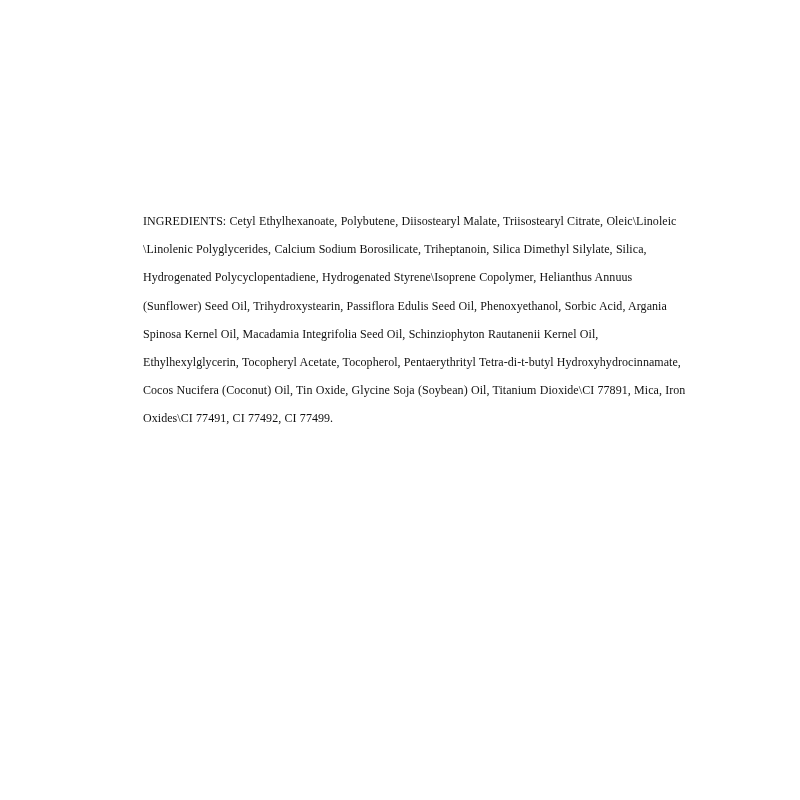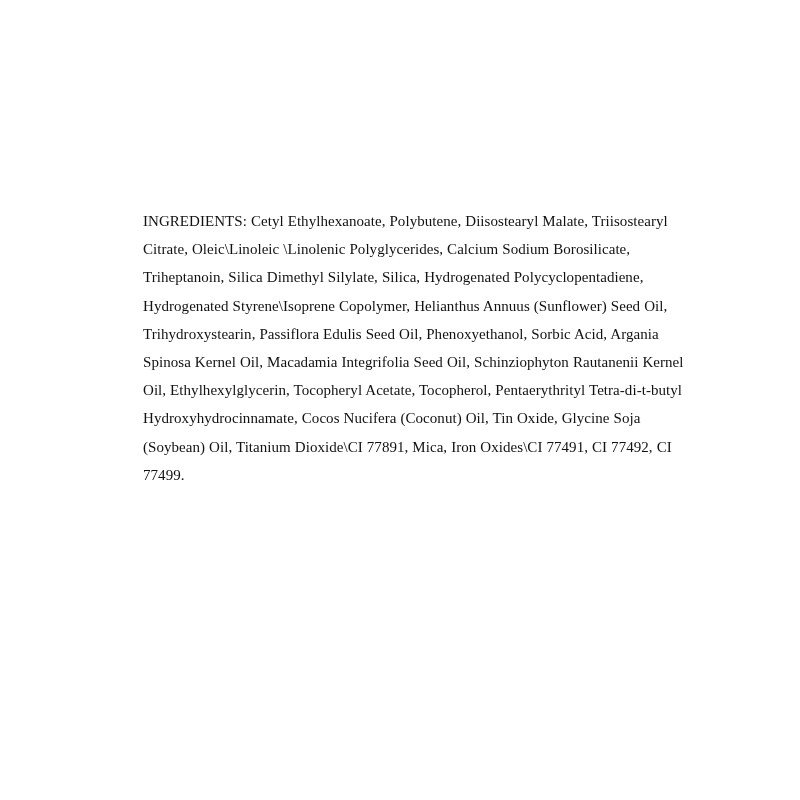--- a/index.html
+++ b/index.html
@@ -22,21 +22,21 @@
   }
   .ingredients-block {
     position: absolute;
     left: 143px;
     top: 207px;
     width: 545px;
   }
   .ingredients-text {
     margin: 0;
     font-family: "Liberation Serif", serif;
-    font-size: 15px;
+    font-size: 12px;
     line-height: 28.2px;
     text-align: left;
     color: #111111;
     letter-spacing: 0.05px;
     word-spacing: 0.2px;
     white-space: pre-wrap;
   }
 </style>
 </head>
 <body>

